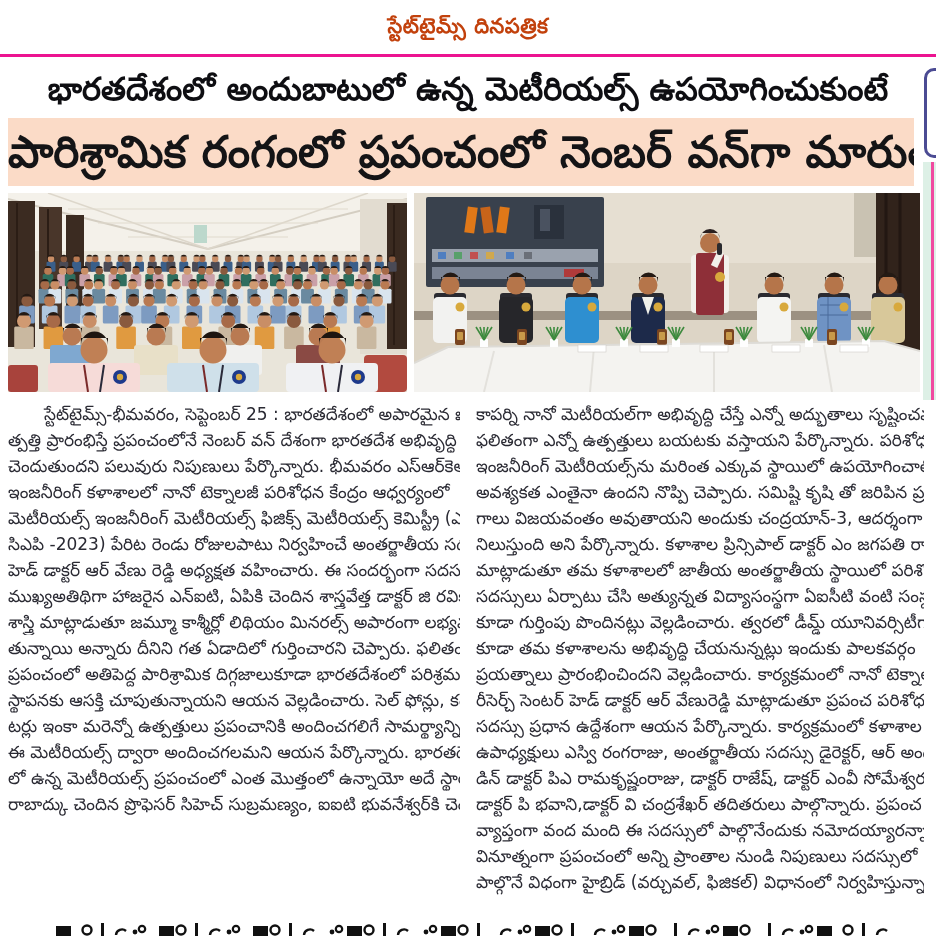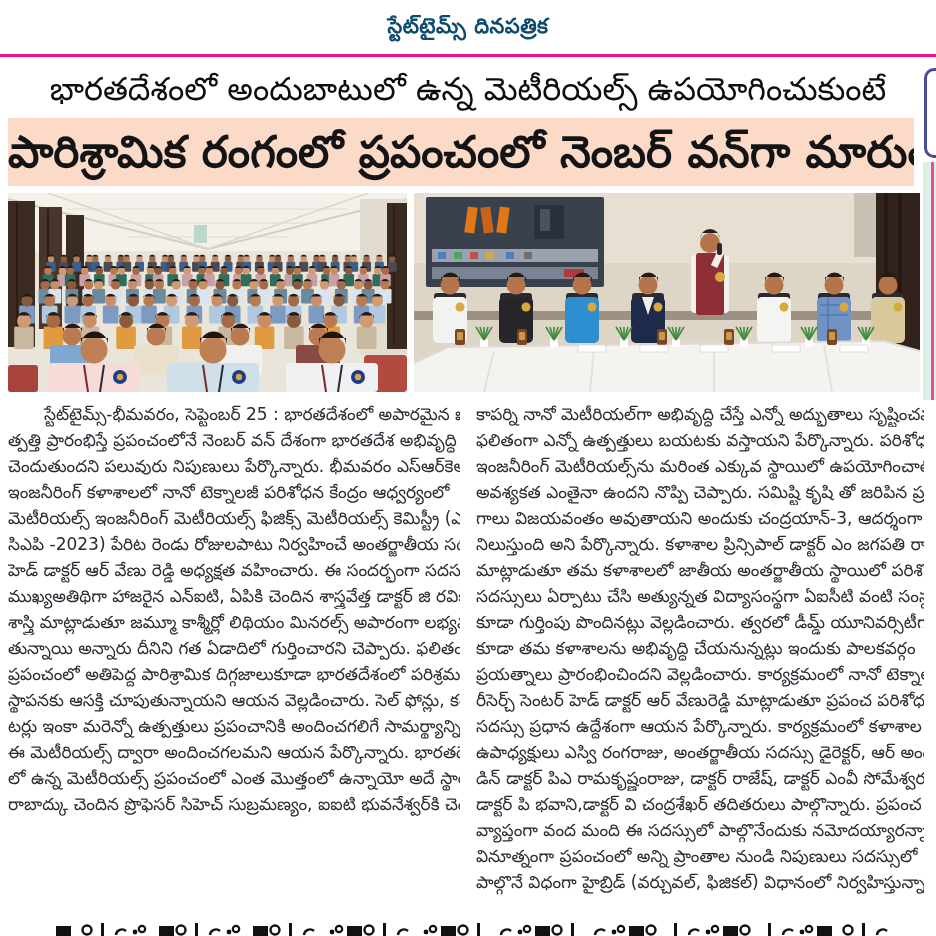--- a/index.html
+++ b/index.html
@@ -3,24 +3,24 @@
 <meta charset="utf-8">
 <style>
   html,body{margin:0;padding:0}
   body{
     width:936px;height:936px;position:relative;overflow:hidden;
     background:#ffffff;color:#26262e;
     font-family:"DejaVu Sans","Liberation Sans",sans-serif;
   }
   .abs{position:absolute}
   #masthead{top:14px;left:0;width:936px;text-align:center;
-    font-size:21px;font-weight:bold;color:#0c4a6e;letter-spacing:.5px}
+    font-size:21px;font-weight:bold;color:#c2410c;letter-spacing:.5px}
   #masthead-rule{top:54px;left:0;width:936px;height:3px;background:#ec1390}
   #kicker{top:62px;left:0;width:936px;height:54px;line-height:54px;text-align:center;
-    font-size:32px;font-weight:normal;color:#0e0e12;white-space:nowrap;overflow:hidden}
+    font-size:32px;font-weight:bold;color:#0e0e12;white-space:nowrap;overflow:hidden}
   #mainhead{top:118px;left:8px;width:906px;height:68px;background:#fbdbc7;
     text-align:center;font-size:44px;font-weight:bold;line-height:68px;color:#141416;
     white-space:nowrap;overflow:hidden}
   #photos{top:193px;left:8px;width:912px;height:199px;display:flex;gap:7px}
   #photos svg{display:block}
   .newscol{top:401px;height:520px;overflow:hidden;font-size:17px;color:#2a2a33}
   #col1{left:8px;width:452px}
   #col2{left:476px;width:448px}
   .tl{height:26px;line-height:26px;white-space:nowrap;overflow:hidden}
   #col1 .tl:first-child{text-indent:36px}

